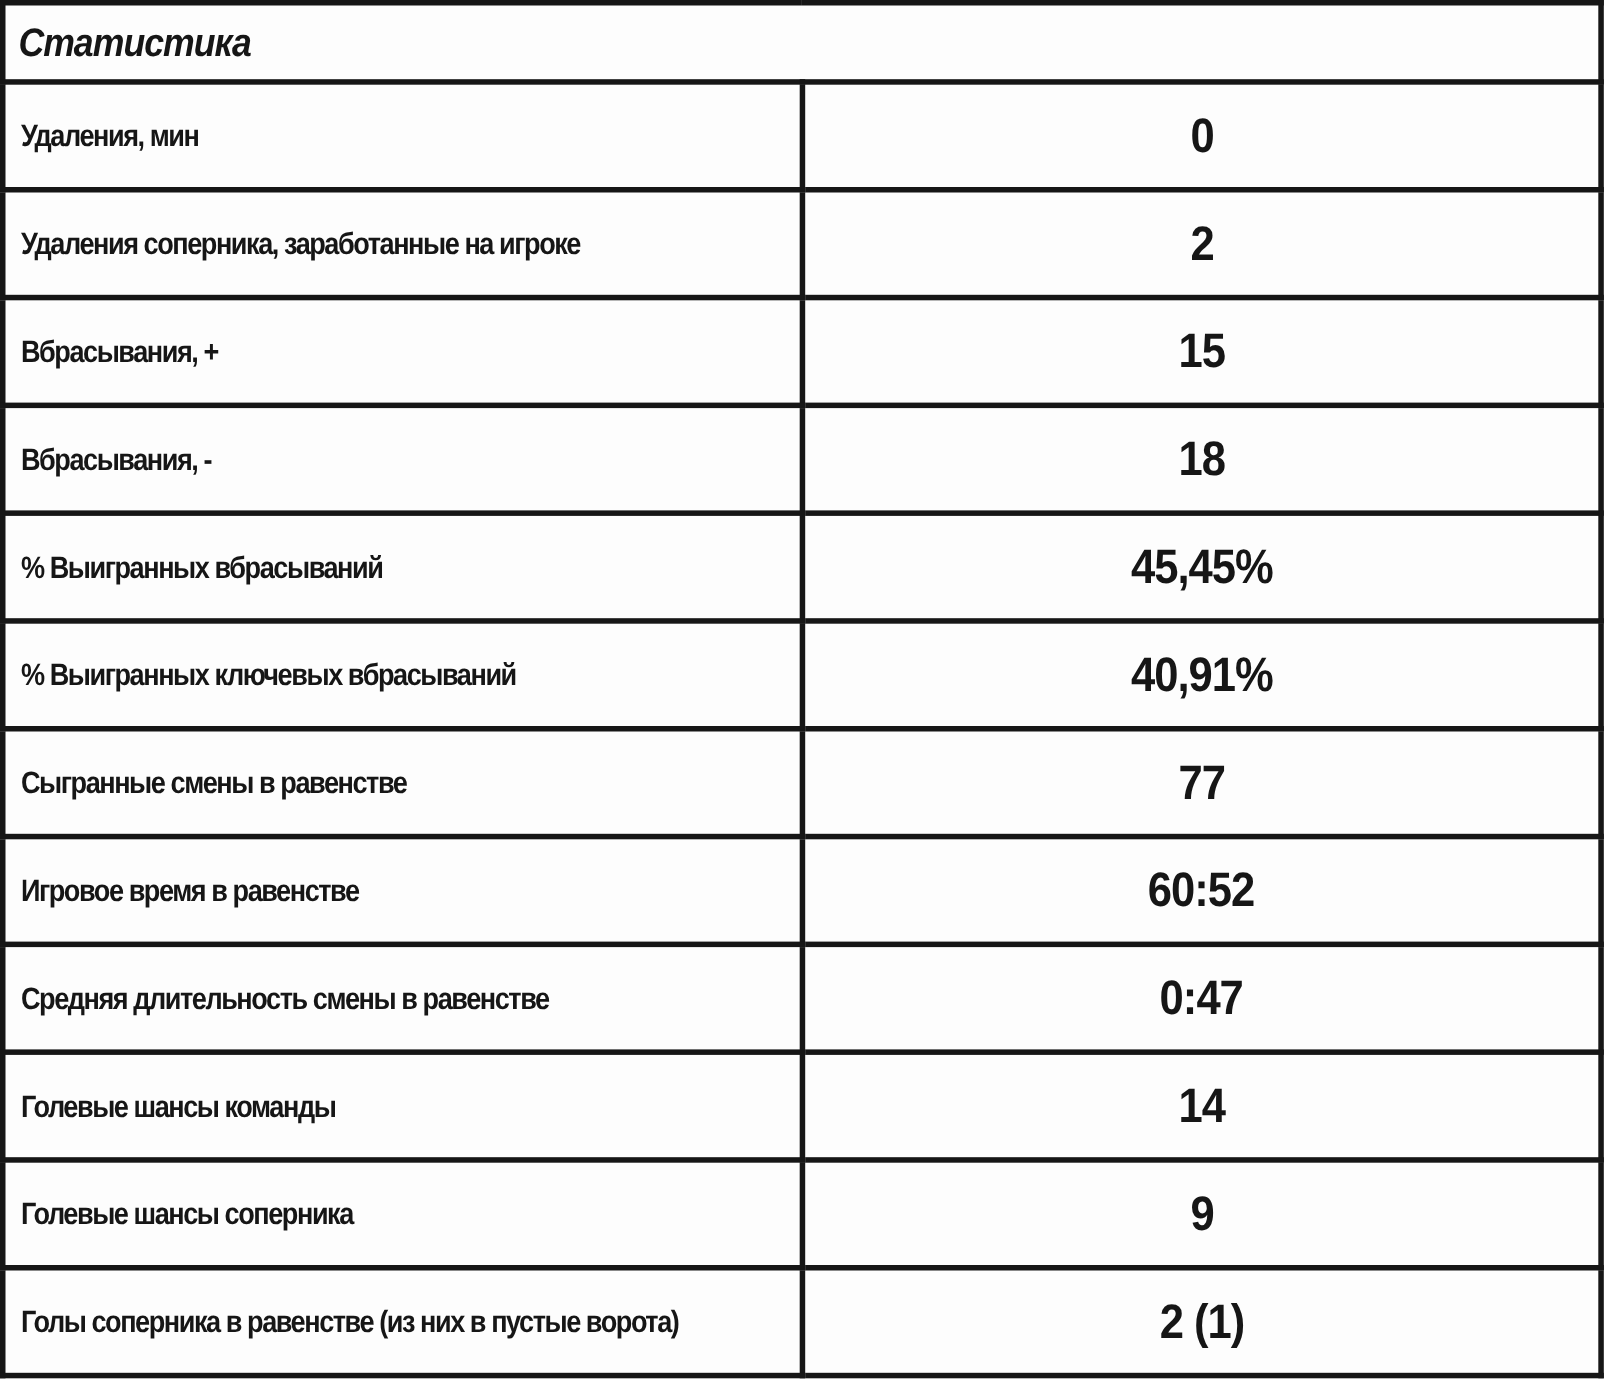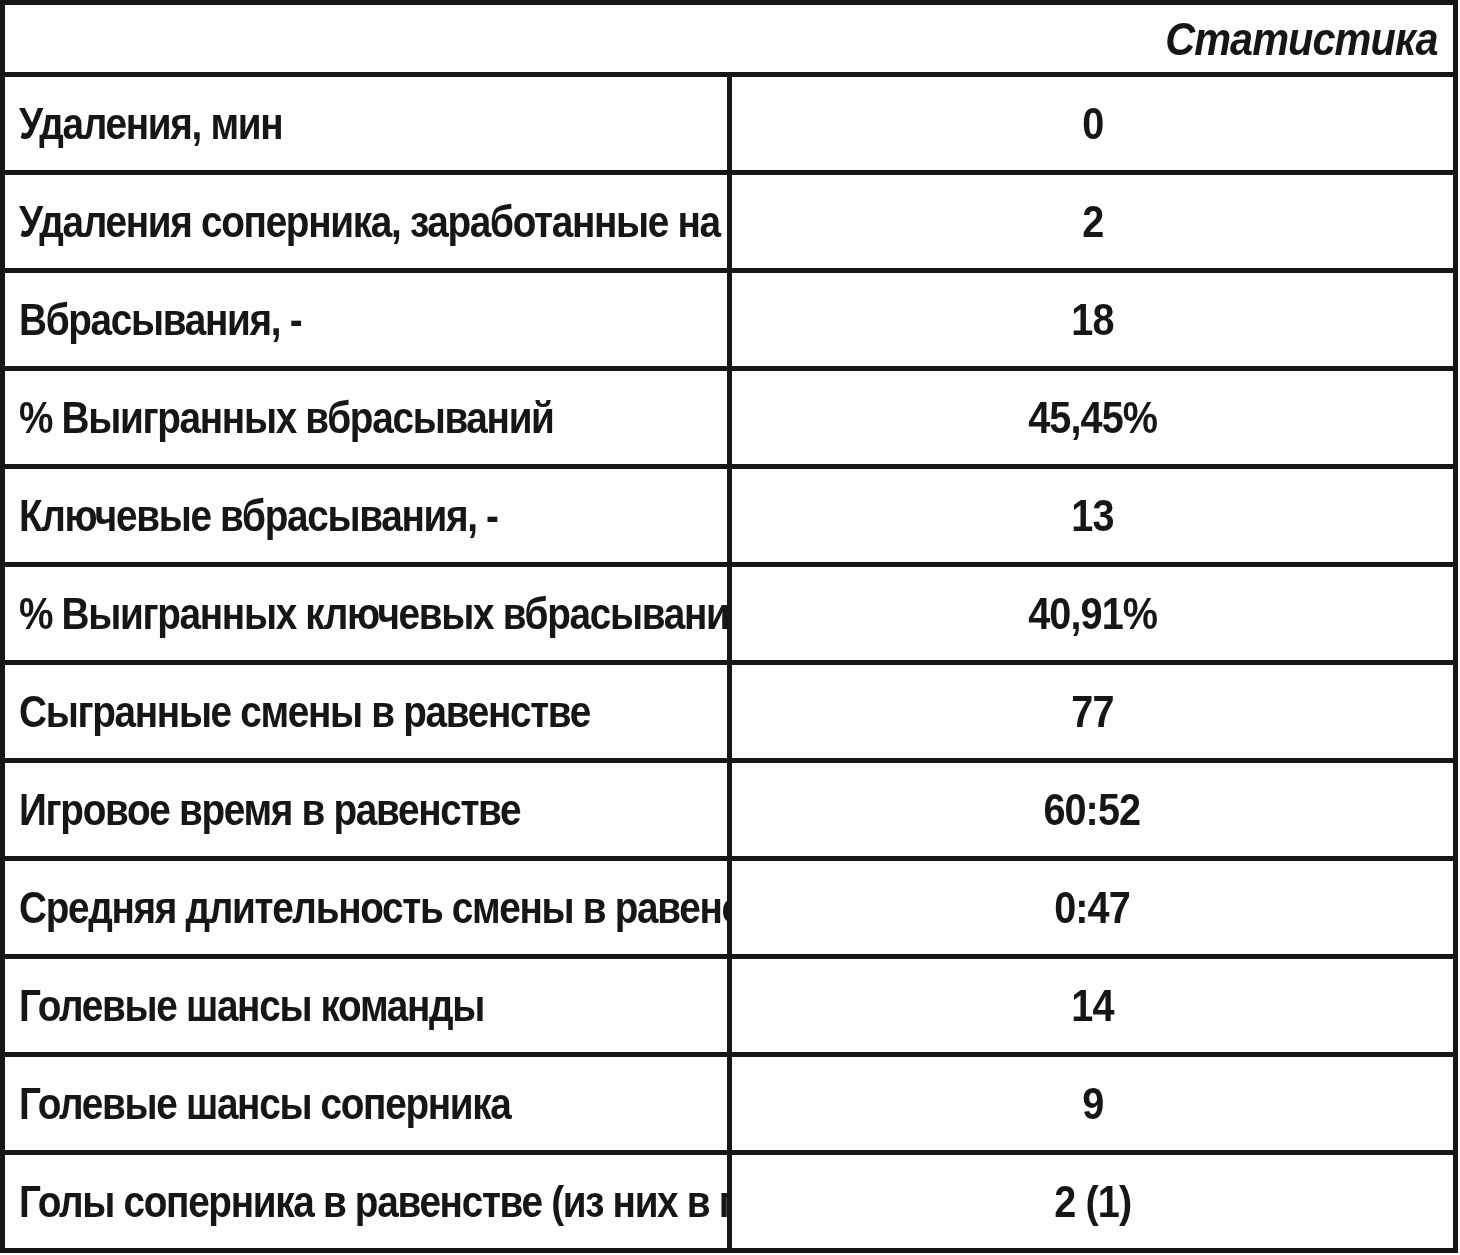--- a/index.html
+++ b/index.html
@@ -28,32 +28,32 @@
     overflow: hidden;
     white-space: nowrap;
     background: #fdfdfd;
   }
   tr.header-row {
     height: 72px;
   }
   th.title-cell {
     font-style: italic;
     font-weight: 700;
-    font-size: 46px;
-    text-align: right;
+    font-size: 36px;
+    text-align: left;
     vertical-align: middle;
     letter-spacing: -1px;
   }
   tr.data-row {
     height: 78px;
   }
   td.label-cell {
     text-align: left;
     vertical-align: middle;
-    font-size: 44px;
+    font-size: 28px;
     padding-left: 14px;
   }
   td.value-cell {
     width: 238px;
     text-align: center;
     vertical-align: middle;
     font-size: 44px;
   }
   .condensed {
     display: inline-block;
@@ -91,48 +91,48 @@
 
   <tr class="data-row">
     <td class="label-cell">
       <span class="condensed">Удаления соперника, заработанные на игроке</span>
     </td>
     <td class="value-cell">
       <span class="condensed-center">2</span>
     </td>
   </tr>
 
+  <tr class="data-row">
+    <td class="label-cell">
+      <span class="condensed">Вбрасывания, +</span>
+    </td>
+    <td class="value-cell">
+      <span class="condensed-center">15</span>
+    </td>
+  </tr>
 
   <tr class="data-row">
     <td class="label-cell">
       <span class="condensed">Вбрасывания, -</span>
     </td>
     <td class="value-cell">
       <span class="condensed-center">18</span>
     </td>
   </tr>
 
   <tr class="data-row">
     <td class="label-cell">
       <span class="condensed">% Выигранных вбрасываний</span>
     </td>
     <td class="value-cell">
       <span class="condensed-center">45,45%</span>
     </td>
   </tr>
 
 
-  <tr class="data-row">
-    <td class="label-cell">
-      <span class="condensed">Ключевые вбрасывания, -</span>
-    </td>
-    <td class="value-cell">
-      <span class="condensed-center">13</span>
-    </td>
-  </tr>
 
   <tr class="data-row">
     <td class="label-cell">
       <span class="condensed">% Выигранных ключевых вбрасываний</span>
     </td>
     <td class="value-cell">
       <span class="condensed-center">40,91%</span>
     </td>
   </tr>
 

